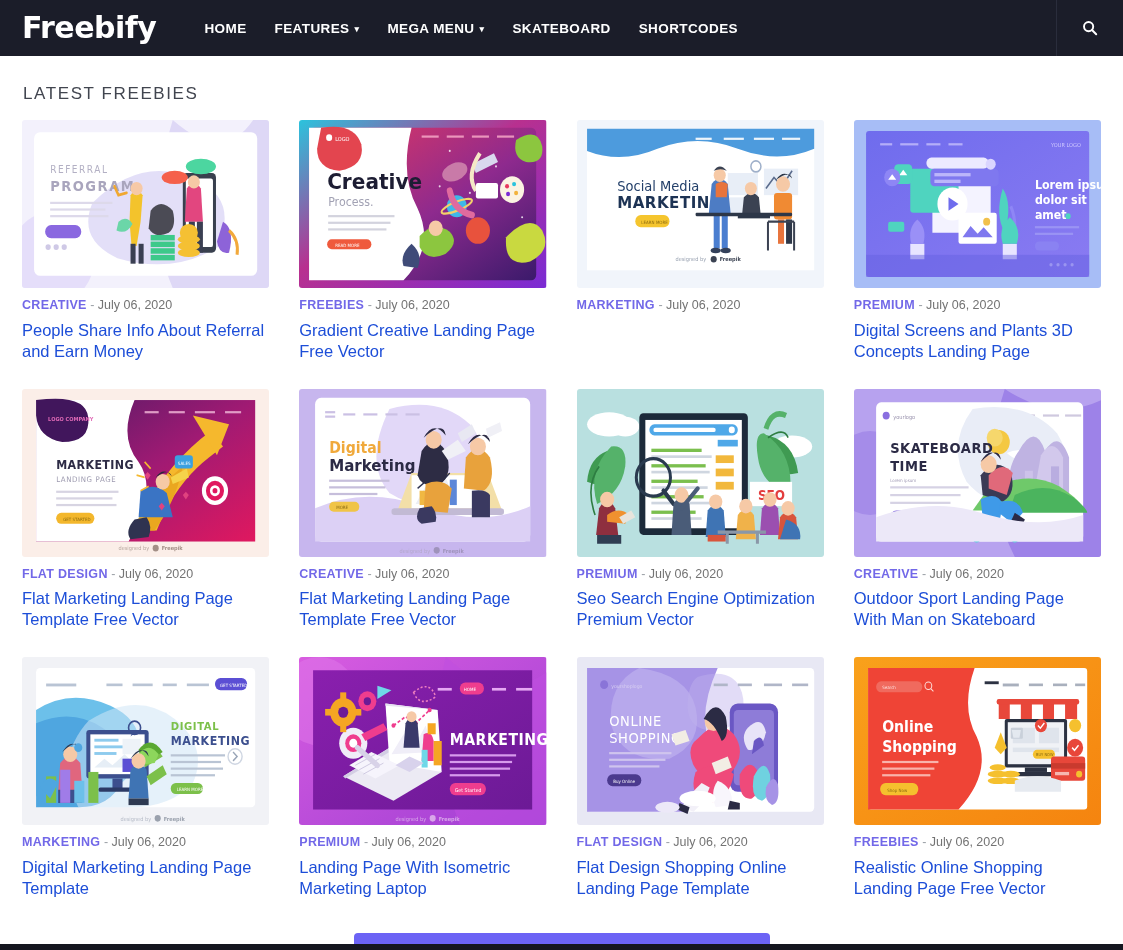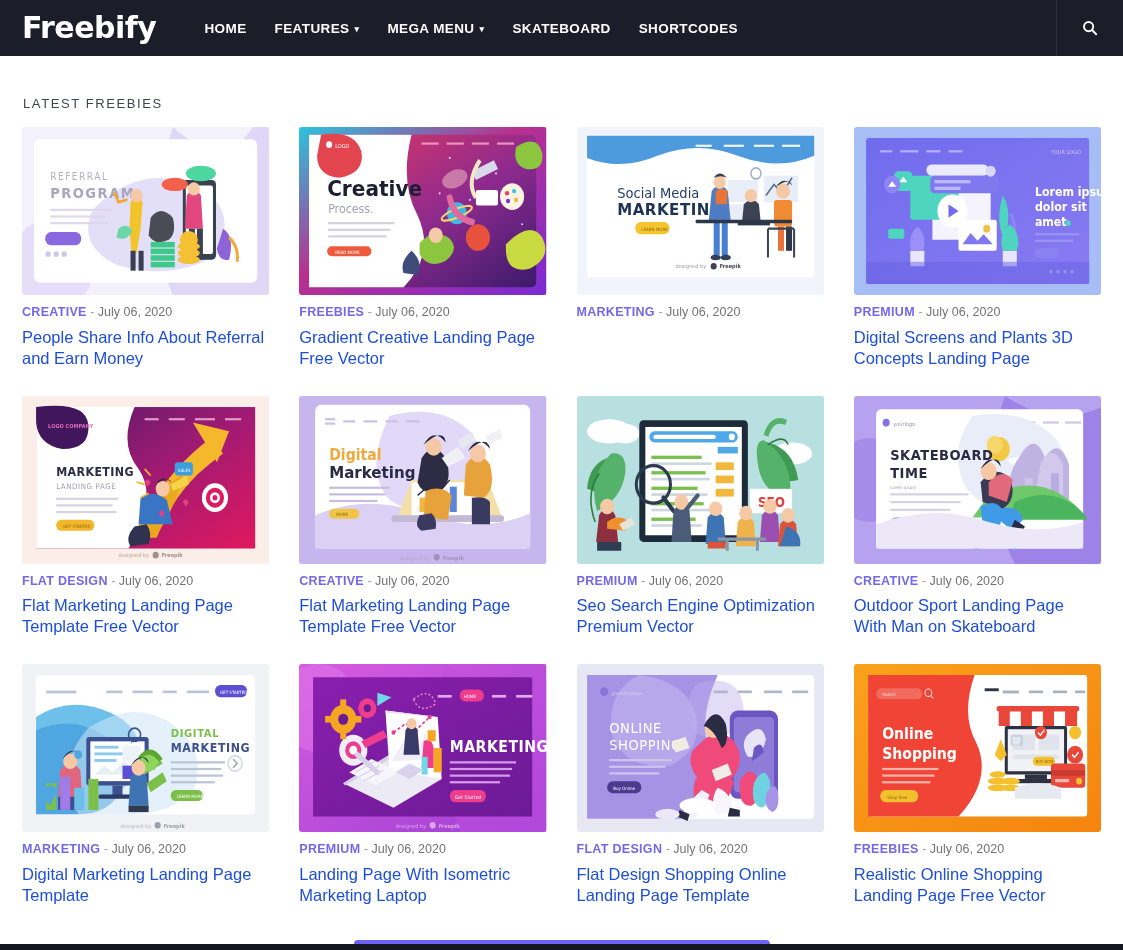--- a/index.html
+++ b/index.html
@@ -59,25 +59,25 @@
     border-left:1px solid #2a2d3c;
     display:flex; align-items:center; justify-content:center;
     cursor:pointer;
     background:#1b1d29;
   }
   .search-box svg{ display:block; }
 
   
   .page-wrap{ padding:0 22px; }
   .section-title{
-    font-size:13px;
+    font-size:17px;
     color:#41454f;
     letter-spacing:1.6px;
     font-weight:normal;
-    margin:40px 0 16px 1px;
+    margin:28px 0 16px 1px;
     font-family:"Liberation Sans", sans-serif;
   }
 
   .grid{
     display:grid;
     grid-template-columns:repeat(4, 1fr);
     column-gap:30px;
     row-gap:0;
   }
   .card{ width:100%; }

